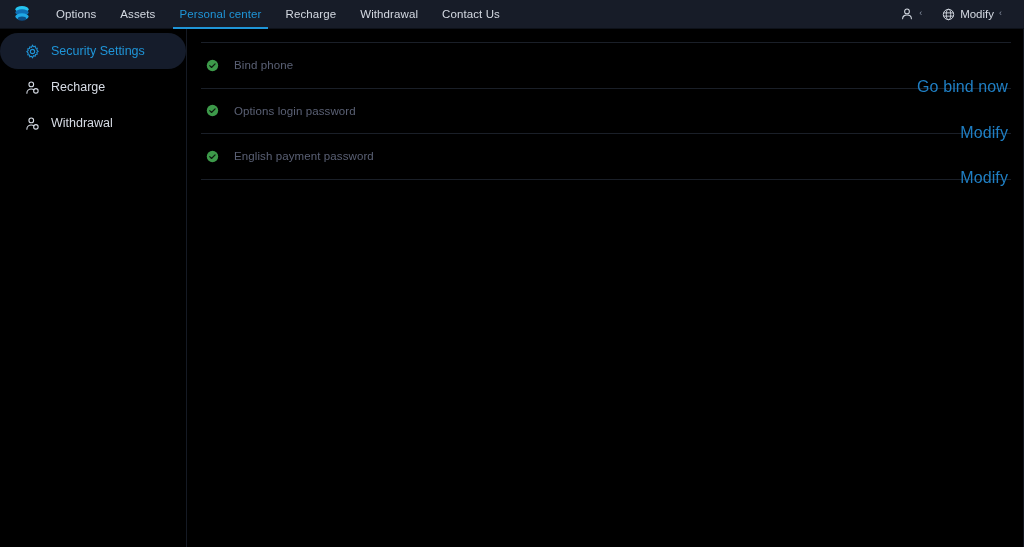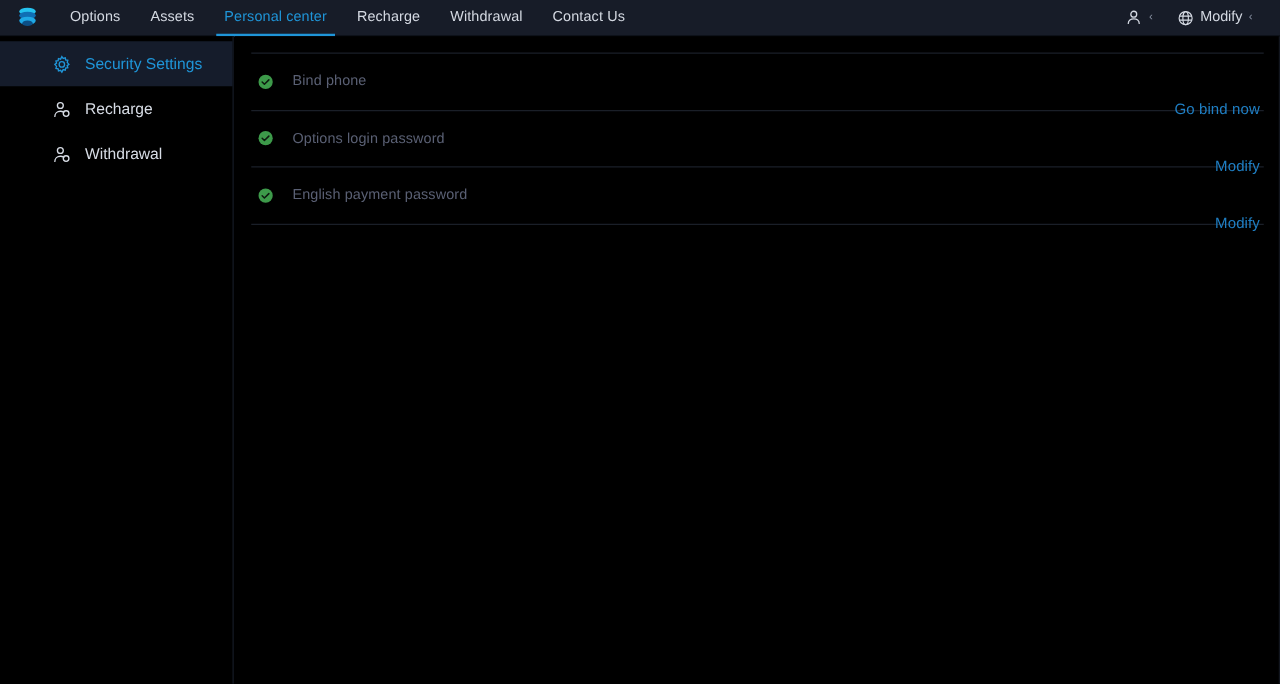--- a/index.html
+++ b/index.html
@@ -103,24 +103,25 @@
     border-right: 1px solid #151a24;
     padding-top: 4px;
   }
 
   .side-item {
     position: relative;
     display: flex;
     align-items: center;
     gap: 11px;
     height: 36px;
-    padding-left: 42px;
+    padding-left: 25px;
     font-size: 12.5px;
     color: #d7dce5;
     cursor: pointer;
+    border-radius: 18px;
   }
   .side-item .ico {
     width: 15px;
     height: 15px;
     display: flex;
     align-items: center;
     justify-content: center;
     flex: 0 0 15px;
   }
   .side-item .ico svg { display: block; }
@@ -167,21 +168,21 @@
   .row-check svg { display: block; }
 
   .row-label {
     font-size: 11.5px;
     color: #5a6074;
     letter-spacing: 0.1px;
   }
 
   .row-action {
     margin-left: auto;
-    font-size: 12px;
+    font-size: 16px;
     color: #1f7fc4;
     cursor: pointer;
     letter-spacing: 0.1px;
     margin-top: 44px;
   }
 </style>
 </head>
 <body>
 
 <div class="header">

